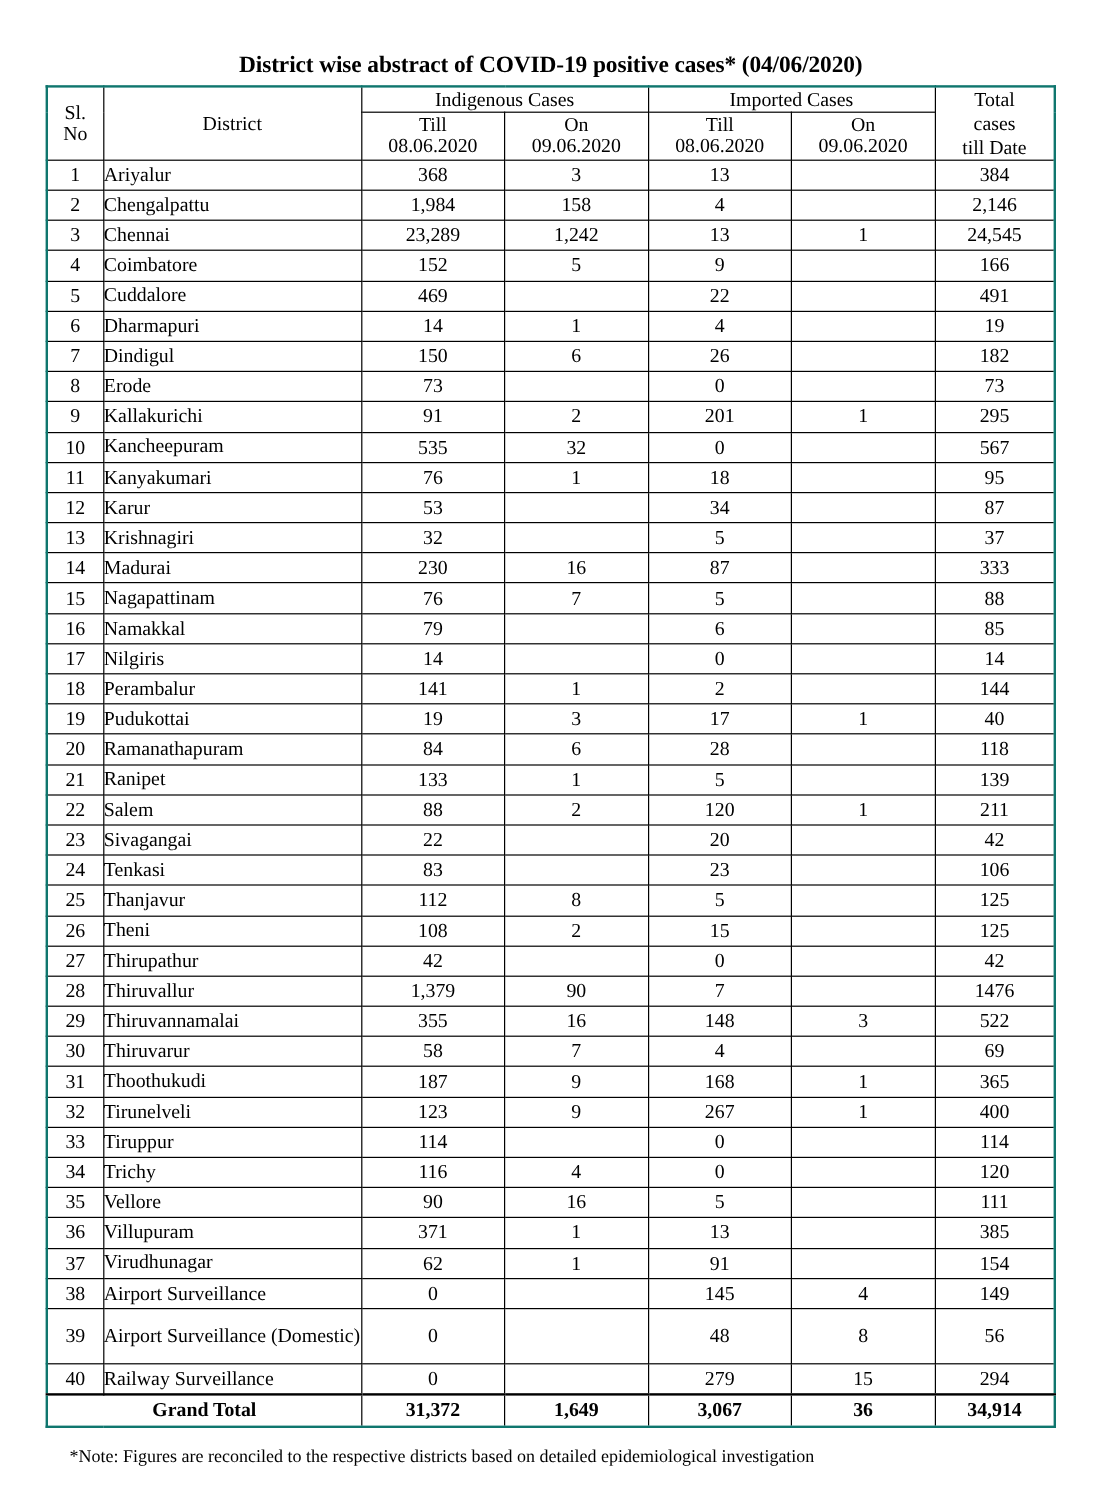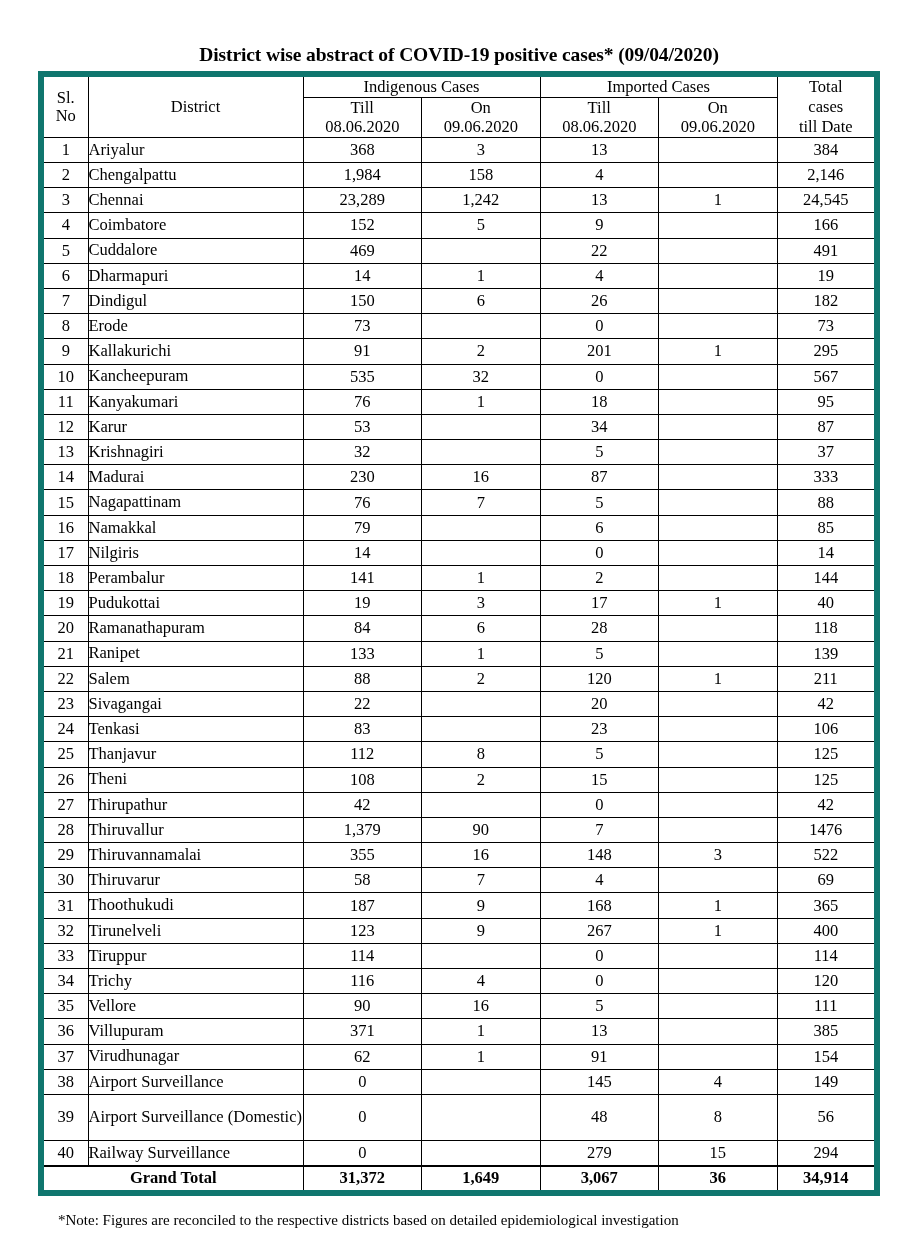--- a/index.html
+++ b/index.html
@@ -37,21 +37,21 @@
   }
 
   .table-wrap {
     padding: 0 38px 0 38px;
   }
 
   table.report {
     border-collapse: collapse;
     width: 842px;
     table-layout: fixed;
-    border: 6px solid #0f766e;
+    border: 2px solid #0f766e;
   }
 
   table.report td,
   table.report th {
     border: 1px solid #000;
     font-weight: normal;
     font-size: 16.5px;
     padding: 0;
     vertical-align: middle;
   }
@@ -137,21 +137,21 @@
     font-size: 15px;
     line-height: 1.35;
     max-width: 820px;
   }
 </style>
 </head>
 <body>
 
 <div class="page">
 
-  <div id="report-title">District wise abstract of COVID-19 positive cases* (09/04/2020)</div>
+  <div id="report-title">District wise abstract of COVID-19 positive cases* (04/06/2020)</div>
 
   <div class="table-wrap">
     <table class="report">
       <thead>
         <tr>
           <th class="h-sl" rowspan="2">
             <span>Sl.</span><br>
             <span>No</span>
           </th>
           <th class="h-district" rowspan="2">District</th>

